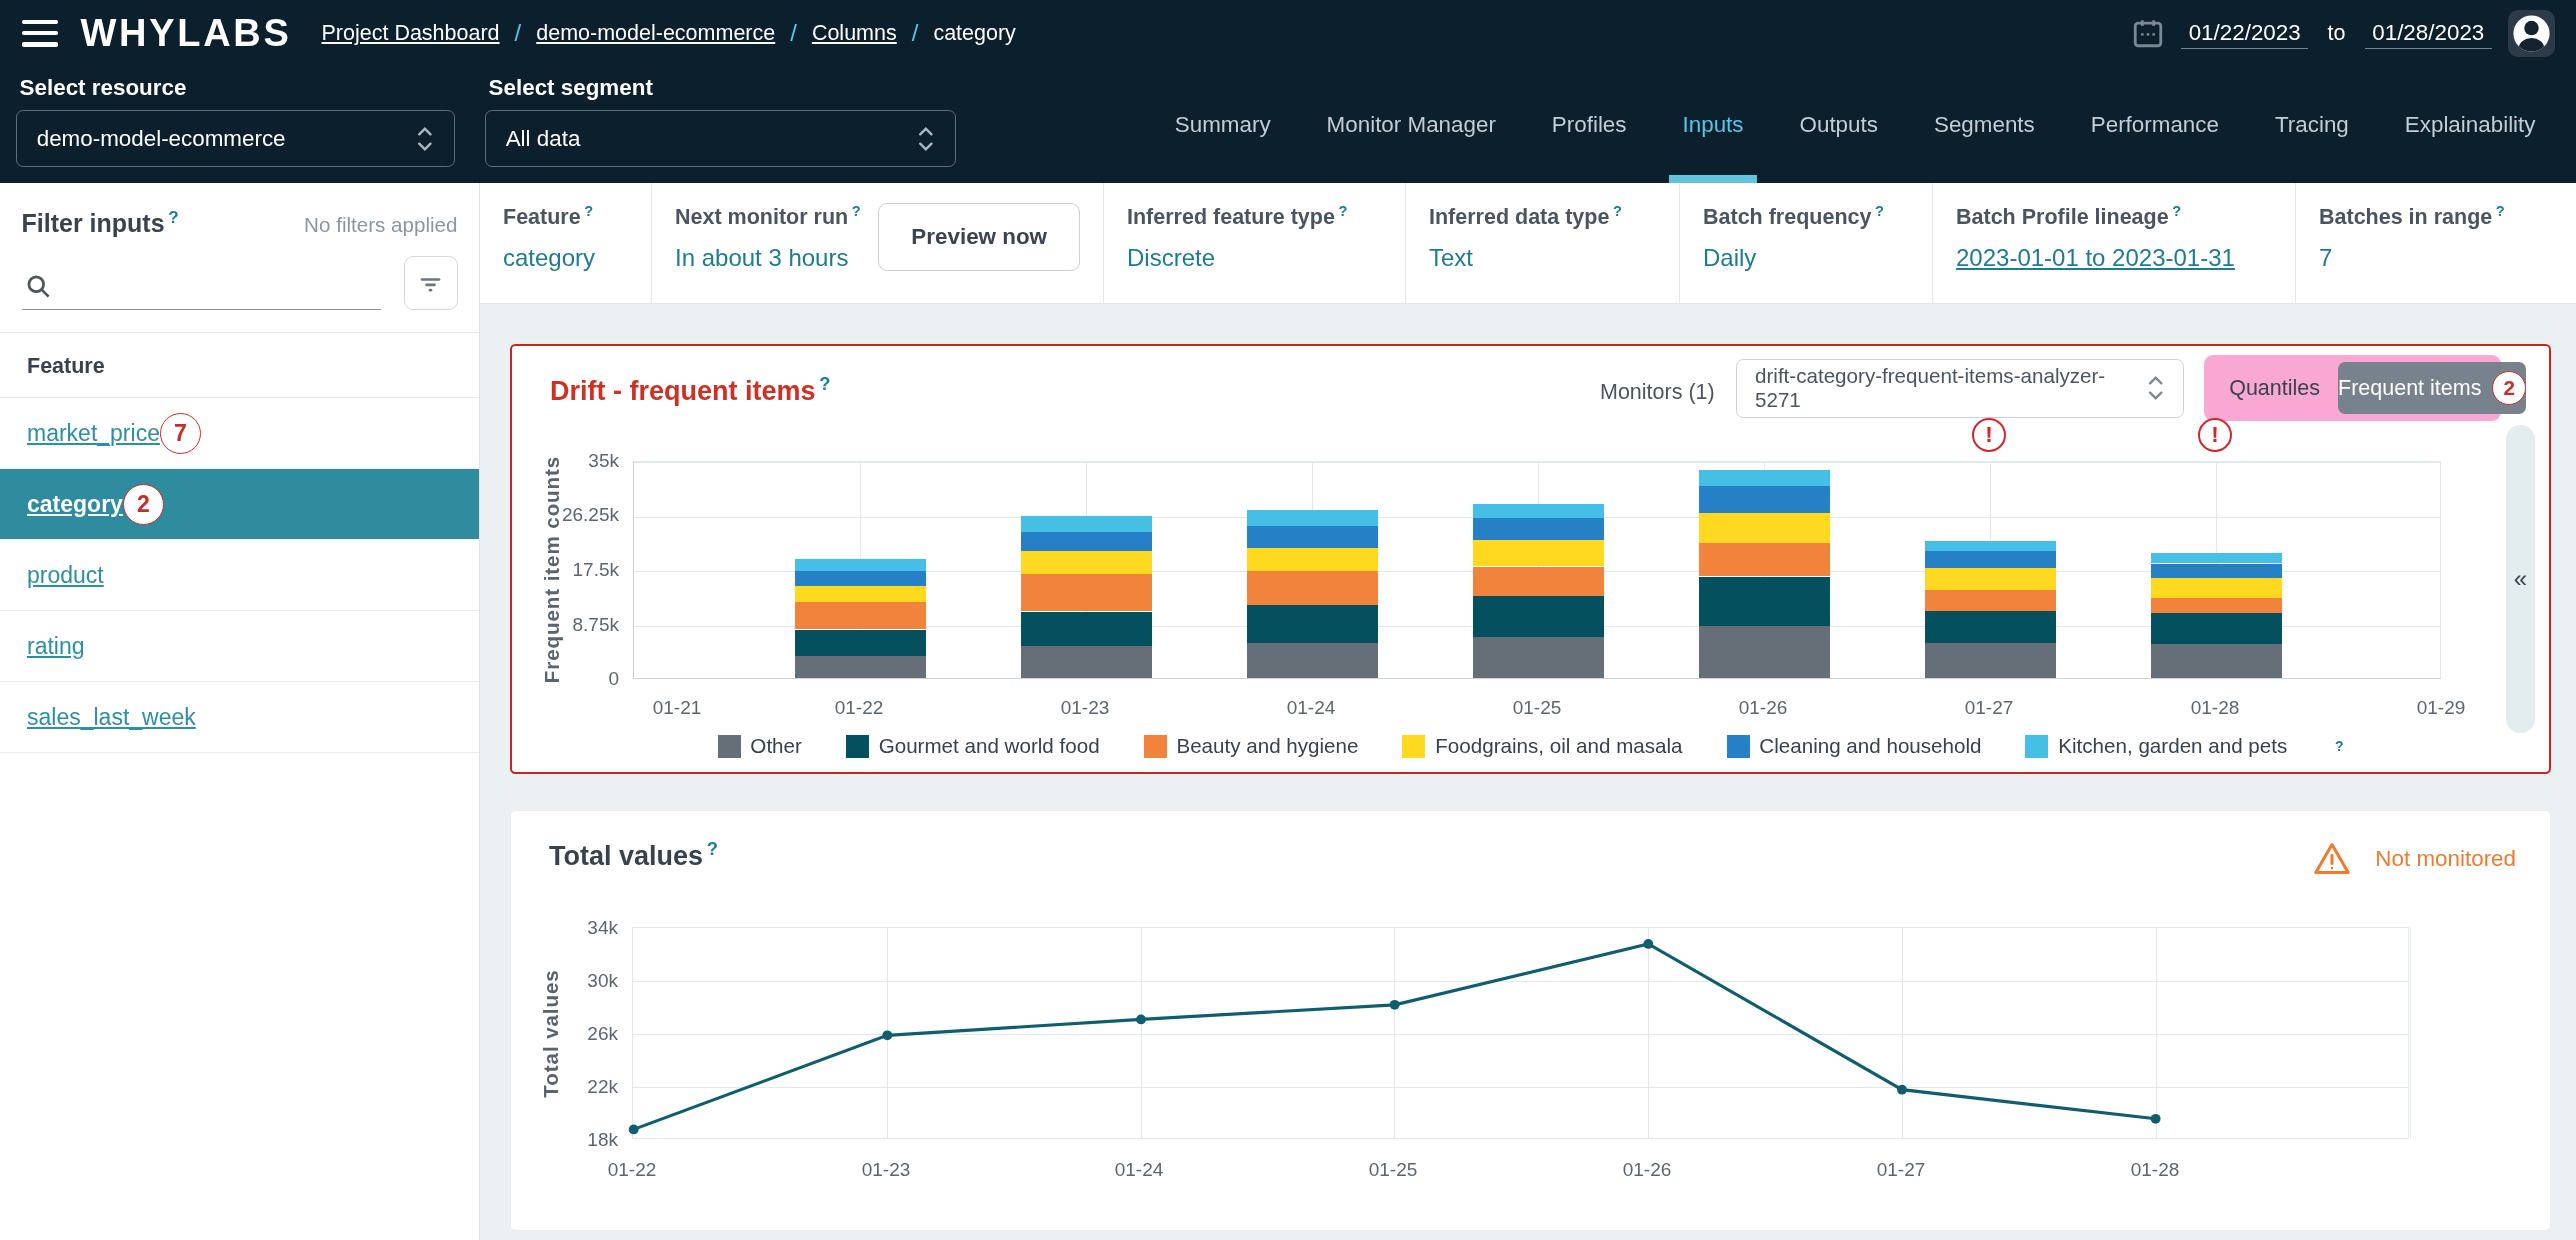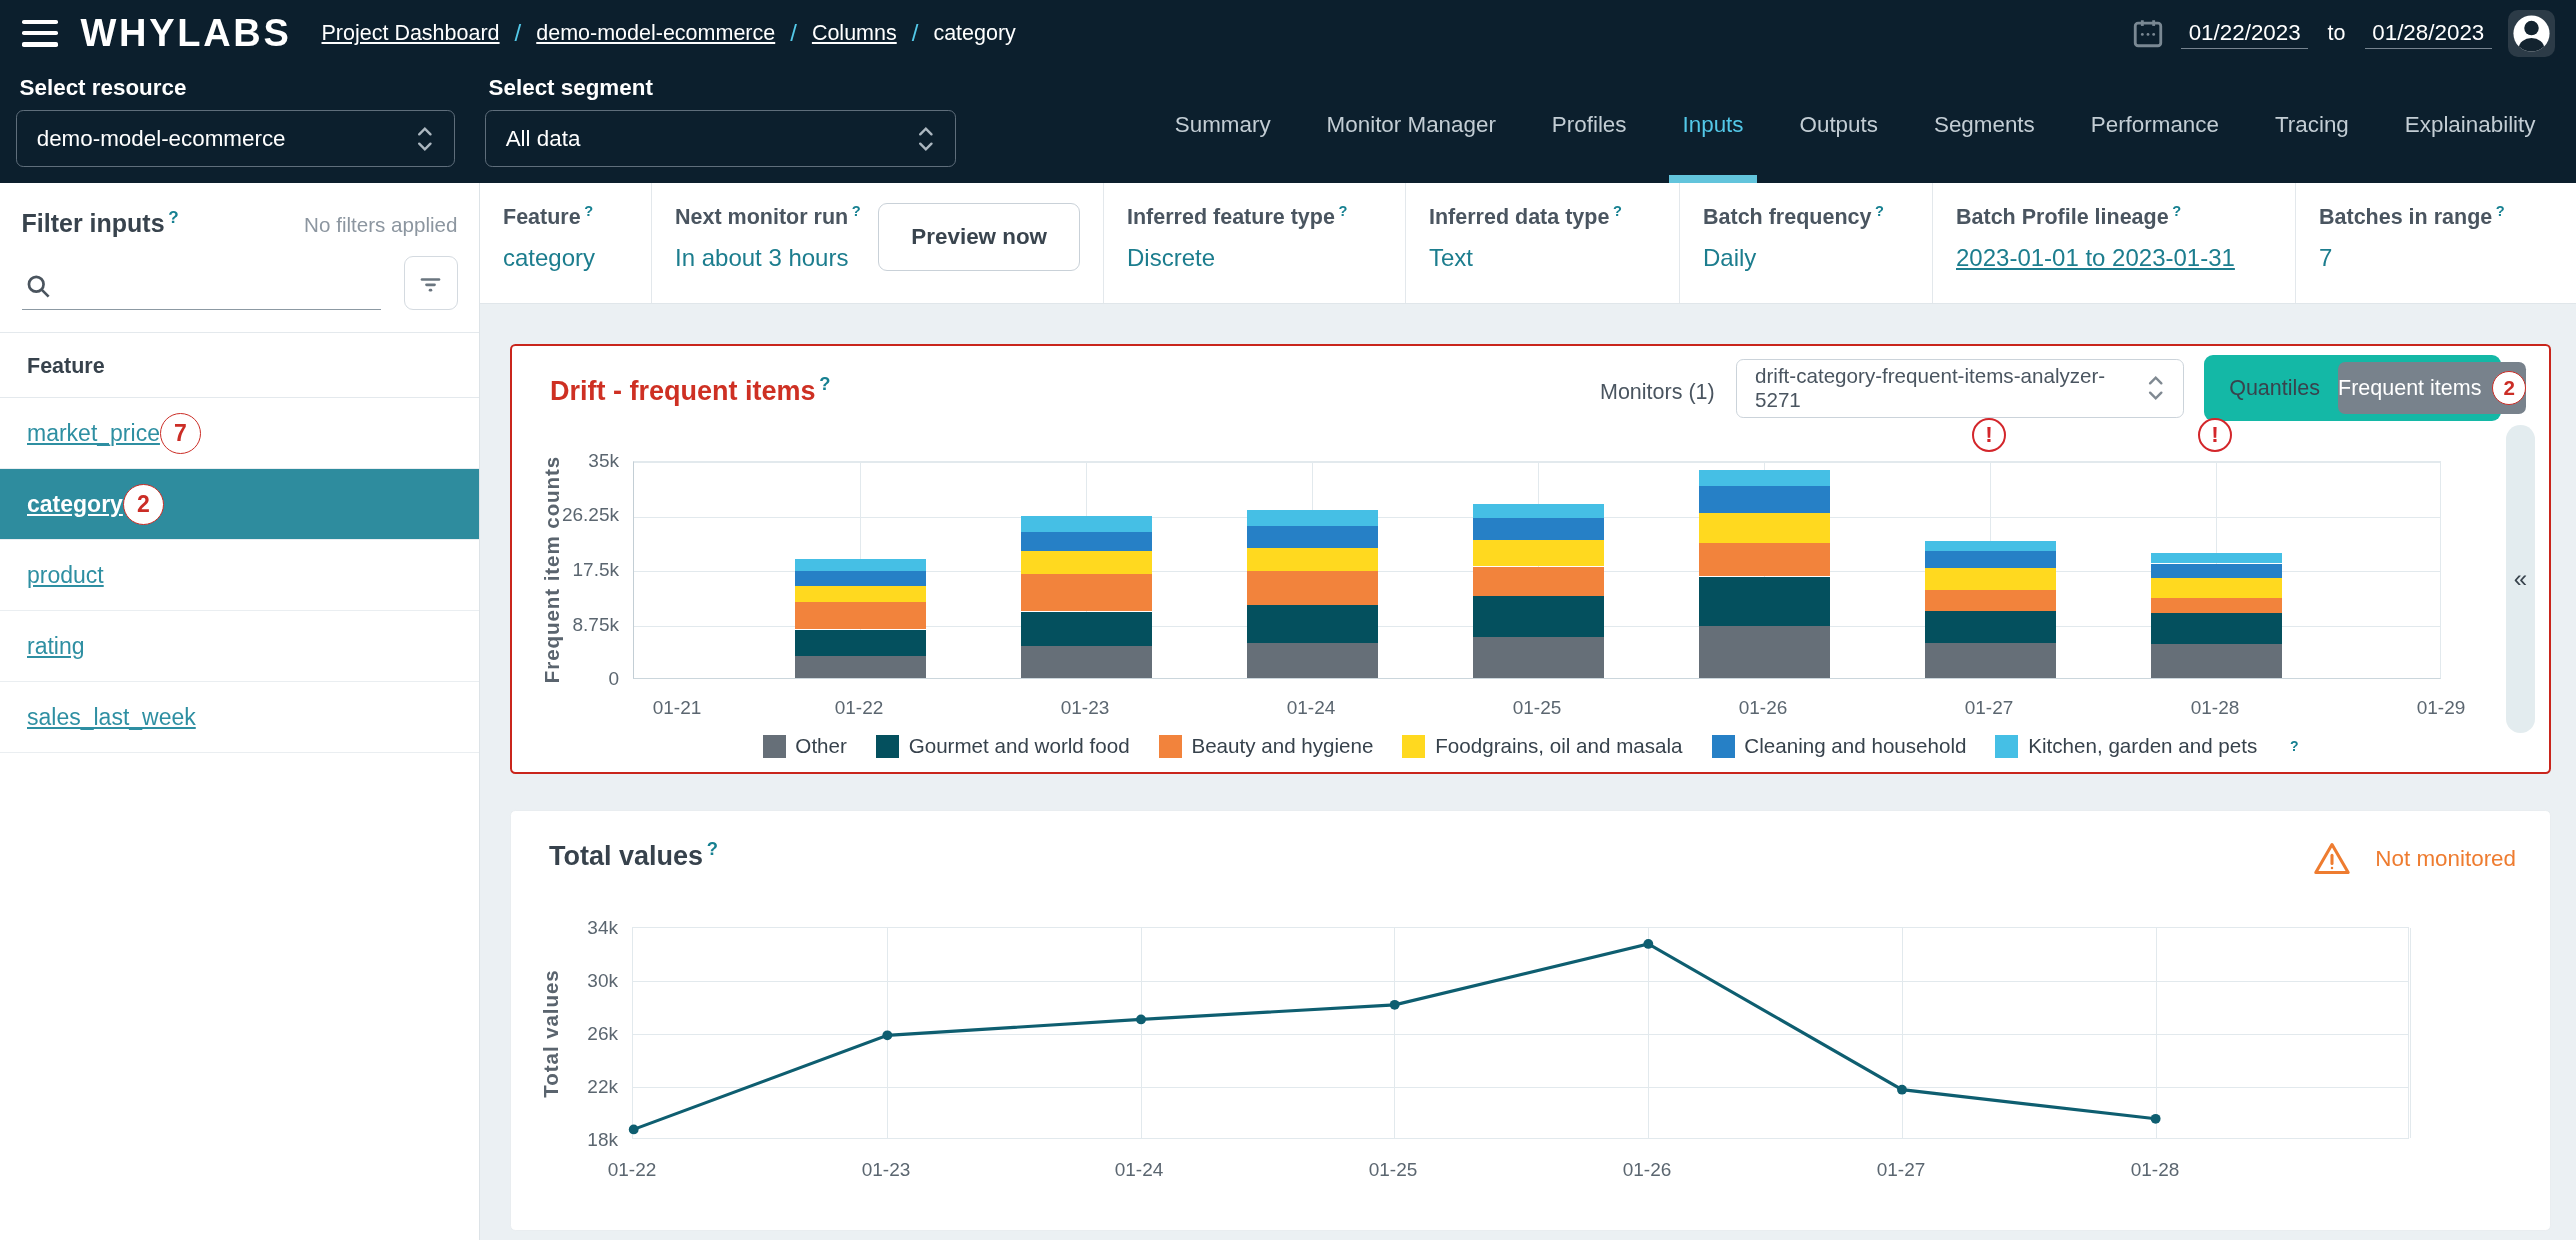--- a/index.html
+++ b/index.html
@@ -66,39 +66,39 @@
   .cell .btn { position:absolute; right:23px; top:19.7px; height:68px; padding:0 32px; border:1.8px solid #C9D1D8; border-radius:9px; background:#FFFFFF; font-size:22.4px; font-weight:bold; color:#39444E; cursor:pointer; font-family:inherit; }
 
   
   .drift-panel { position:relative; margin:40px 0 0 30px; width:2041px; height:430px; background:#FFFFFF; border:2.7px solid #C9251C; border-radius:5.4px; }
   .total-panel { position:relative; margin:36px 0 0 30px; width:2041px; height:421px; background:#FFFFFF; border:0.9px solid #E9EDF0; border-radius:5.4px; }
   .panel-title { position:absolute; left:38px; top:27px; font-size:27px; font-weight:bold; }
   .drift-panel .panel-title { color:#CE3023; }
   .total-panel .panel-title { color:#37424C; }
   .monitors-label { position:absolute; left:1088px; top:34px; font-size:21.5px; color:#4A5560; }
   .monitor-select { position:absolute; left:1224px; top:12.5px; width:448px; height:59px; border:1.8px solid #CBD3DA; border-radius:7.2px; background:#FFFFFF; display:flex; align-items:center; justify-content:space-between; padding:0 18px; font-size:20.6px; color:#4A5560; cursor:pointer; }
-  .toggle-group { position:absolute; left:1692px; top:9px; width:297px; height:66px; background:#14b8a6; border-radius:9px; display:flex; align-items:center; padding:7.2px; }
+  .toggle-group { position:absolute; left:1692px; top:9px; width:297px; height:66px; background:#f9a8d4; border-radius:9px; display:flex; align-items:center; padding:7.2px; }
   .toggle-q { padding:0 18px; font-size:21.5px; color:#38434D; cursor:pointer; white-space:nowrap; }
   .toggle-f { flex:1; height:52px; background:#78828C; border-radius:7.2px; color:#FFFFFF; font-size:21.5px; display:flex; align-items:center; justify-content:center; gap:10.7px; cursor:pointer; white-space:nowrap; }
   .toggle-badge { width:34px; height:34px; background:#FFFFFF; border:1.8px solid #CB2D26; border-radius:50%; color:#CB2D26; font-size:20.6px; font-weight:bold; display:flex; align-items:center; justify-content:center; }
   .collapse-pill { position:absolute; left:1994px; top:79px; width:29px; height:308px; background:#E3ECEF; border-radius:14.3px; display:flex; align-items:center; justify-content:center; color:#38434D; font-size:24px; cursor:pointer; }
   .not-monitored { position:absolute; right:34px; top:30px; display:flex; align-items:center; gap:24px; color:#EE7C30; font-size:22.4px; }
 
   
   .rot { position:absolute; width:269px; height:27px; text-align:center; transform:rotate(-90deg); font-size:20.6px; font-weight:bold; color:#5A646E; letter-spacing:0.9px; white-space:nowrap; }
   .ytick { position:absolute; left:0; width:107px; text-align:right; font-size:19px; color:#5B6670; }
   .xtick { position:absolute; transform:translateX(-50%); font-size:19px; color:#5B6670; white-space:nowrap; }
   .plot { position:absolute; background:#FFFFFF; }
   .plot.barplot { border-top:0.9px solid #E2E9ED; border-right:0.9px solid #E2E9ED; border-left:1.8px solid #C3CED5; border-bottom:1.8px solid #CBD6DC; }
   .plot.lineplot { border:0.9px solid #E2E9ED; }
   .gl-h { position:absolute; left:0; right:0; height:0.9px; background:#E2E9ED; }
   .gl-v { position:absolute; top:0; bottom:0; width:0.9px; background:#E2E9ED; }
   .seg { position:absolute; z-index:2; }
   .alert-ic { position:absolute; width:34px; height:34px; border:2.7px solid #D3262B; border-radius:50%; background:#FFFFFF; color:#D3262B; font-weight:bold; font-size:22.4px; display:flex; align-items:center; justify-content:center; cursor:pointer; z-index:3; }
-  .legend { position:absolute; left:0; width:100%; top:388px; display:flex; justify-content:center; align-items:center; gap:29px; font-size:20.6px; color:#37424C; }
+  .legend { position:absolute; left:0; width:100%; top:388px; display:flex; justify-content:center; align-items:center; gap:44px; font-size:20.6px; color:#37424C; }
   .leg-item { display:flex; align-items:center; gap:9.8px; cursor:pointer; }
   .leg-sw { width:23px; height:23px; flex:none; }
 </style>
 </head>
 <body>
 
 <div class="topbar">
   <div class="row1">
     <div class="hamburger">
         <span></span>

